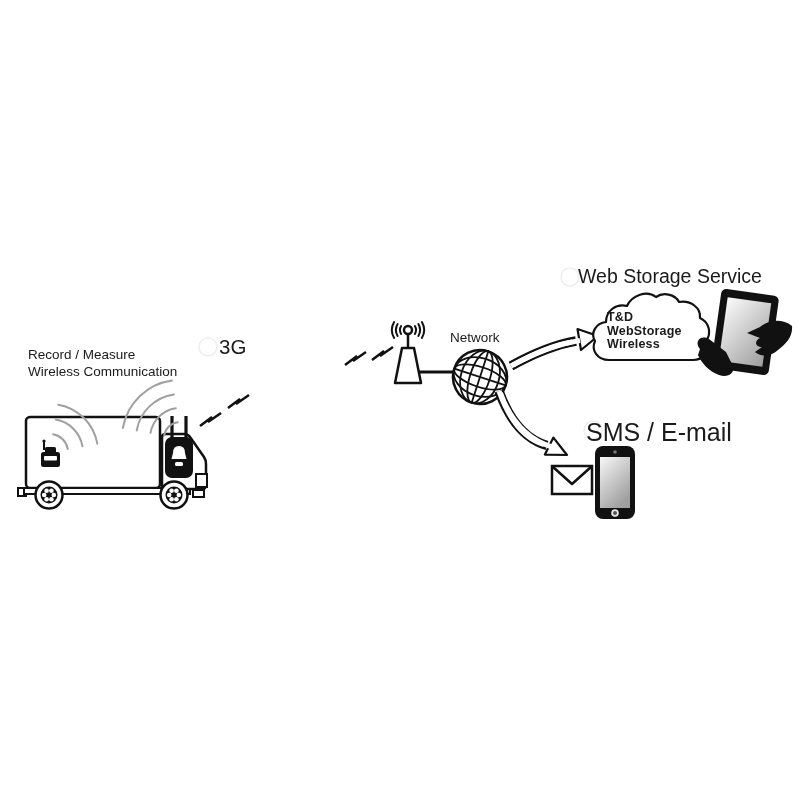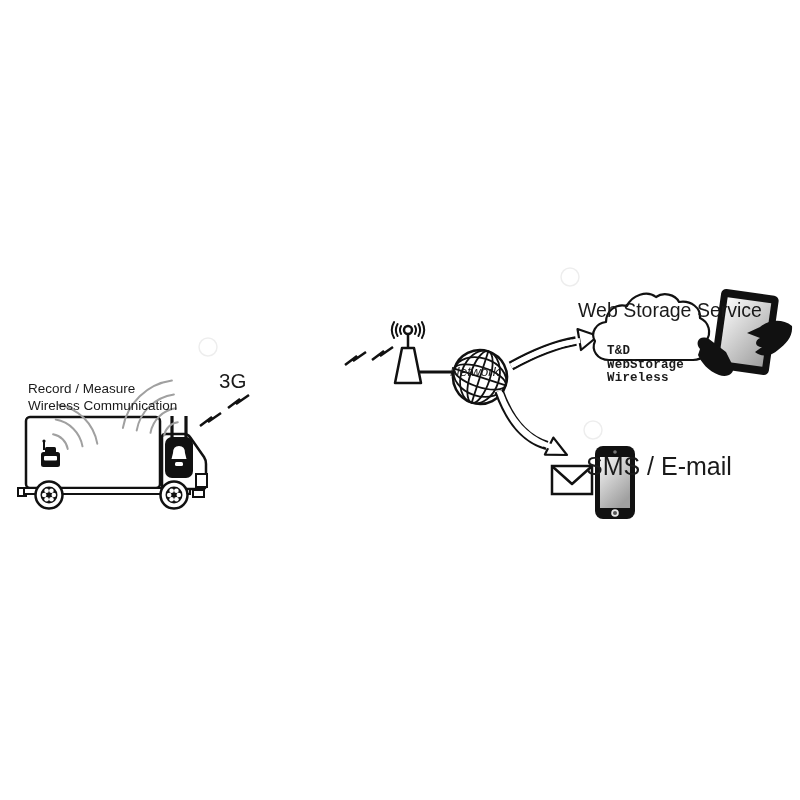--- a/index.html
+++ b/index.html
@@ -1,26 +1,26 @@
 <!DOCTYPE html>
 <html><head>
 <meta charset="utf-8">
 <style>
   html,body{margin:0;padding:0;background:#fff;}
   .canvas{position:relative;width:800px;height:800px;background:#fff;overflow:hidden;
           font-family:"Liberation Sans","DejaVu Sans",sans-serif;color:#1a1a1a;}
   .canvas svg{position:absolute;left:0;top:0;}
-  .label{position:absolute;white-space:nowrap;color:#1a1a1a;margin-top:34px;}
+  .label{position:absolute;white-space:nowrap;color:#1a1a1a;}
   .label span{display:block;}
   .lbl-truck{left:28px;top:346px;width:172px;text-align:left;font-size:13.5px;line-height:17px;white-space:normal;}
   .lbl-3g{left:219px;top:335px;font-size:20.5px;font-weight:400;}
   .lbl-autodl{left:229px;top:361px;font-size:13.5px;line-height:17.5px;}
-  .lbl-network{left:450px;top:330px;font-size:13.5px;font-style:italic;}
+  .lbl-network{left:450px;top:330px;font-size:13.5px;}
   .lbl-webstorage{left:578px;top:265px;font-size:19.5px;}
-  .lbl-cloud{left:607px;top:311px;font-size:12.5px;font-weight:bold;line-height:13.5px;letter-spacing:0.2px;font-family:Liberation Mono, monospace;}
+  .lbl-cloud{left:607px;top:311px;font-size:12.5px;font-weight:bold;line-height:13.5px;letter-spacing:0.2px;}
   .lbl-sms{left:586px;top:418px;font-size:25px;}
 </style>
 </head>
 <body>
 
 <div class="canvas">
 
   <svg width="800" height="800" viewBox="0 0 800 800">
     <defs>
       <linearGradient id="scr" x1="0" y1="0" x2="1" y2="1">

